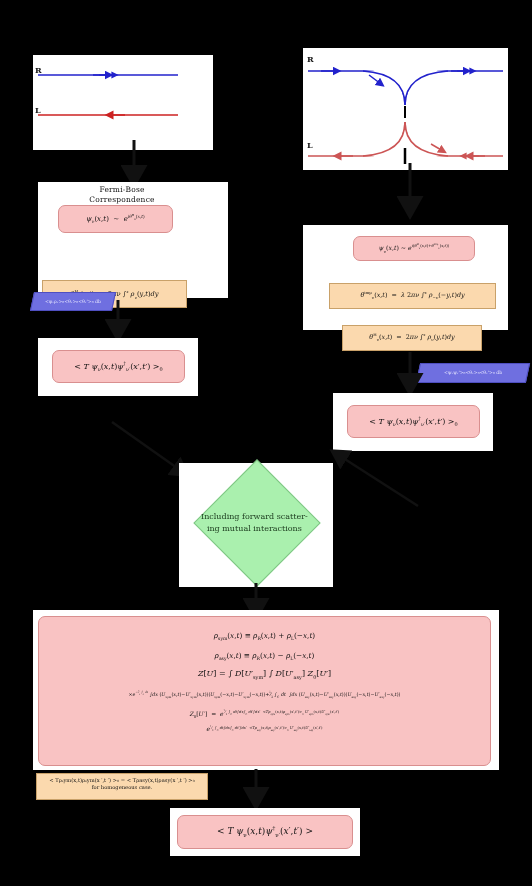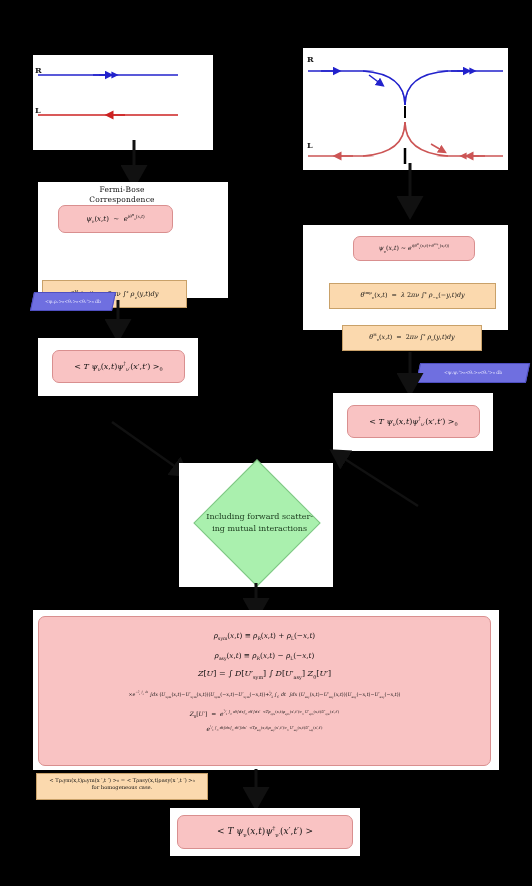--- a/index.html
+++ b/index.html
@@ -32,21 +32,21 @@
   .skew{transform:skewX(-12deg);}
   .skew > span{display:block;transform:skewX(12deg);}
   .diamond-wrap{position:absolute;}
   .diamond{
     position:absolute;inset:0;
     background:#aaf0ae;border:1px solid #7ec583;
     transform:rotate(45deg);
   }
   .diamond-text{
     position:absolute;inset:0;
-    display:flex;align-items:center;justify-content:flex-end;
+    display:flex;align-items:center;justify-content:flex-start;
     text-align:center;font-size:8px;color:#1b3a1d;line-height:1.45;
     padding:0 14px;box-sizing:border-box;
   }
   svg{display:block;overflow:visible;}
   .lbl{position:absolute;font-size:8px;font-weight:bold;color:#111;font-family:"DejaVu Serif",serif;}
   .title{position:absolute;font-size:7.5px;color:#111;text-align:center;letter-spacing:.2px;line-height:1.35;}
   .eqn{white-space:nowrap;}
   sub,sup{font-size:.62em;}
   .tiny{font-size:4.6px;}
   .mini{font-size:5.2px;}

